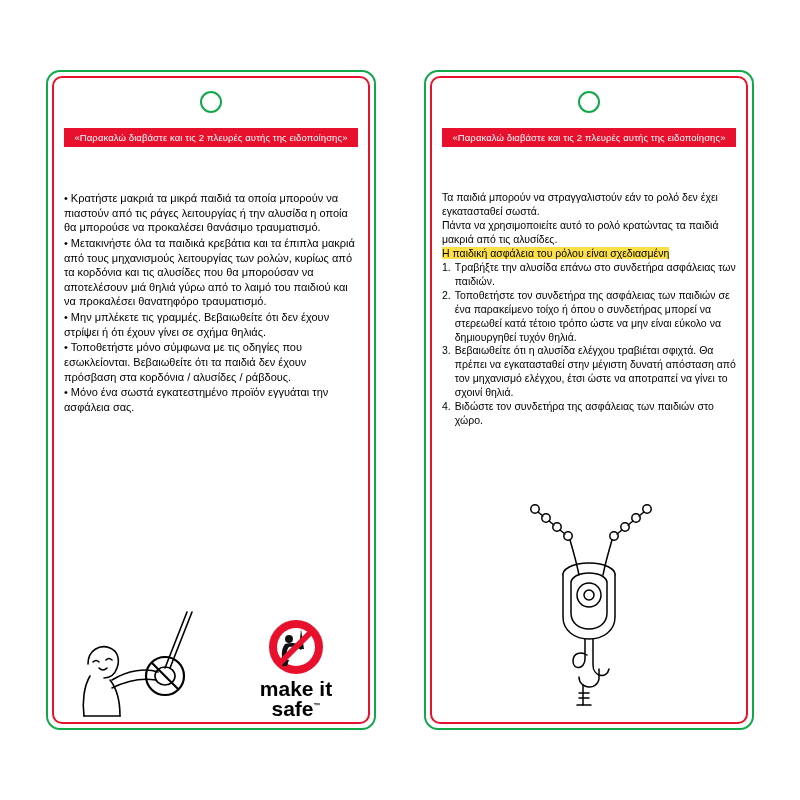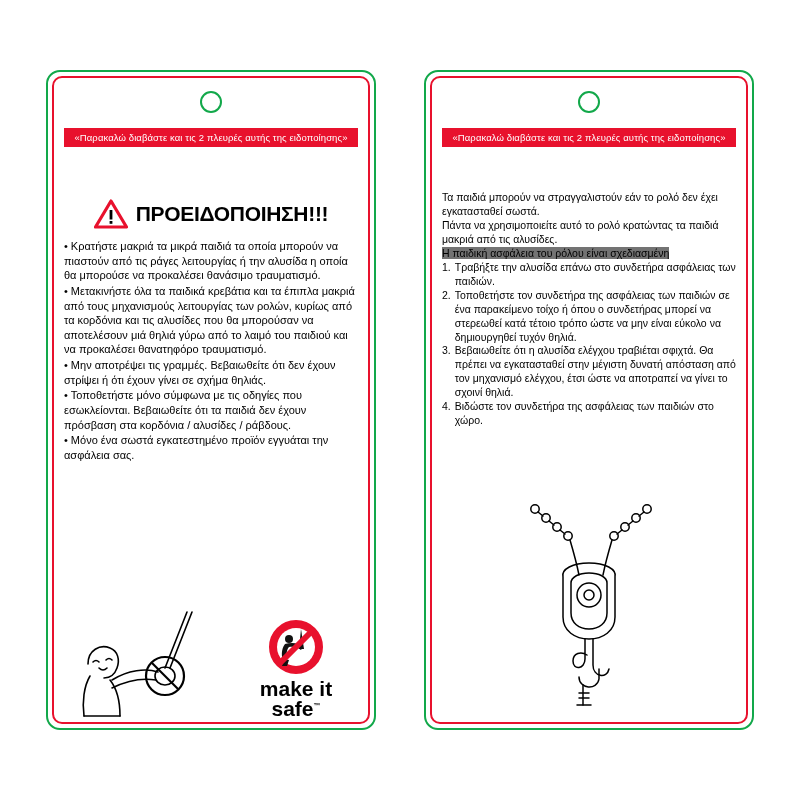--- a/index.html
+++ b/index.html
@@ -145,21 +145,21 @@
     vertical-align: super;
   }
 
   
   .rtext {
     font-size: 10.5px;
     line-height: 1.33;
     color: #000;
   }
   .rtext p { margin: 0; padding: 0; }
-  .hl { background: #737373; }
+  .hl { background: #fde047; }
   .num-item { display: flex; gap: 4px; }
   .num-item .n { flex: none; }
   .right-figure {
     margin-top: auto;
     display: flex;
     justify-content: center;
     align-items: flex-end;
     padding-bottom: 6px;
   }
 </style>
@@ -174,35 +174,25 @@
     <div class="tag-body">
 
       <div class="hang-hole-wrap">
         <div class="hang-hole"></div>
       </div>
 
       <div class="banner">«Παρακαλώ διαβάστε και τις 2 πλευρές αυτής της ειδοποίησης»</div>
 
       <div class="content">
 
-        <div class="warn-head">
-          <span class="warn-tri">
-            <svg width="34" height="30" viewBox="0 0 34 30">
-              <polygon points="17,2 32.5,28 1.5,28" fill="#ffffff" stroke="#e8112d" stroke-width="3.2" stroke-linejoin="round"></polygon>
-              <rect x="15.6" y="11" width="2.8" height="9.5" fill="#000"></rect>
-              <rect x="15.6" y="22" width="2.8" height="2.8" fill="#000"></rect>
-            </svg>
-          </span>
-          <span class="warn-title">ΠΡΟΕΙΔΟΠΟΙΗΣΗ!!!</span>
-        </div>
 
         <div class="bullets">
           <p class="bul">Κρατήστε μακριά τα μικρά παιδιά τα οποία μπορούν να πιαστούν από τις ράγες λειτουργίας ή την αλυσίδα η οποία θα μπορούσε να προκαλέσει θανάσιμο τραυματισμό.</p>
           <p class="bul">Μετακινήστε όλα τα παιδικά κρεβάτια και τα έπιπλα μακριά από τους μηχανισμούς λειτουργίας των ρολών, κυρίως από τα κορδόνια και τις αλυσίδες που θα μπορούσαν να αποτελέσουν μιά θηλιά γύρω από το λαιμό του παιδιού και να προκαλέσει θανατηφόρο τραυματισμό.</p>
-          <p class="bul">Μην αποτρέψει τις γραμμές. Βεβαιωθείτε ότι δεν έχουν στρίψει ή ότι έχουν γίνει σε σχήμα θηλιάς.</p>
+          <p class="bul">Μην μπλέκετε τις γραμμές. Βεβαιωθείτε ότι δεν έχουν στρίψει ή ότι έχουν γίνει σε σχήμα θηλιάς.</p>
           <p class="bul">Τοποθετήστε μόνο σύμφωνα με τις οδηγίες που εσωκλείονται. Βεβαιωθείτε ότι τα παιδιά δεν έχουν πρόσβαση στα κορδόνια / αλυσίδες / ράβδους.</p>
           <p class="bul">Μόνο ένα σωστά εγκατεστημένο προϊόν εγγυάται την ασφάλεια σας.</p>
         </div>
 
         <div class="left-figures">
 
           <span class="child-fig">
             <svg width="150" height="110" viewBox="0 0 150 110">
               <g fill="none" stroke="#000" stroke-width="1.6" stroke-linecap="round" stroke-linejoin="round">
 

